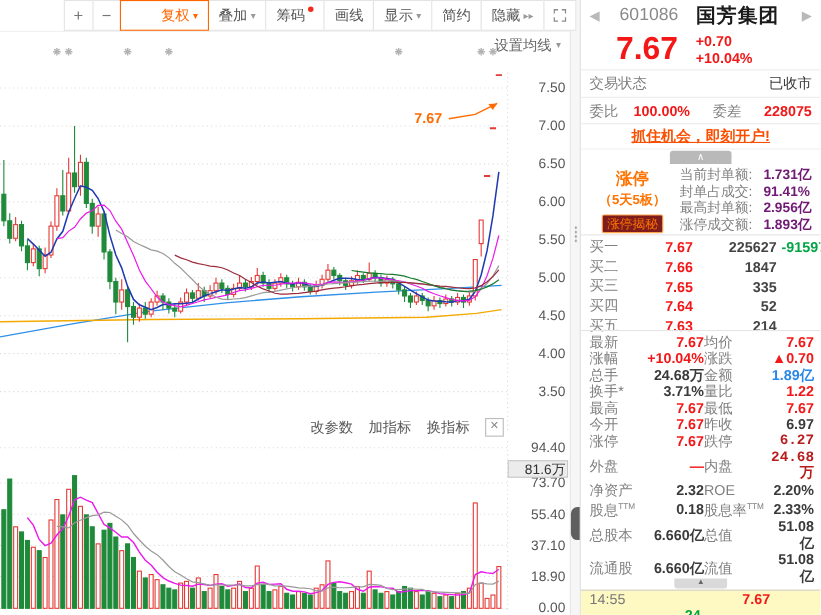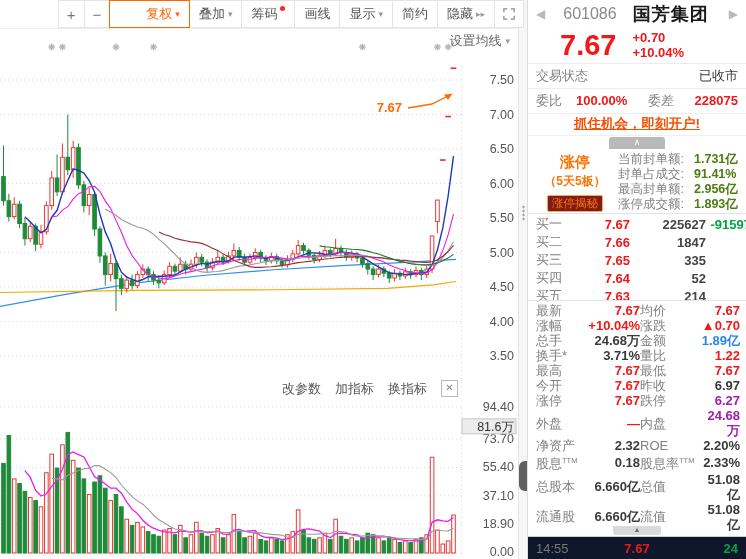--- a/index.html
+++ b/index.html
@@ -42,21 +42,21 @@
   .r-price{height:36px;display:flex;align-items:center;padding-left:32px;}
   .big-price{color:#f31717;font-size:29px;font-weight:700;}
   .chg-block{margin-left:16px;display:flex;flex-direction:column;line-height:15px;}
   .chg{color:#f31717;font-weight:700;font-size:13px;}
   .r-status{height:24px;display:flex;align-items:center;justify-content:space-between;
             border-top:1px solid #ececec;border-bottom:1px solid #ececec;padding:0 8px;}
   .lab{color:#808080;}
   .darkv{color:#3a3a3a;}
   .r-weibi{height:24px;display:flex;align-items:center;padding:0 8px;border-bottom:1px solid #ececec;}
   .redv{color:#f31717;font-weight:700;}
-  .bluev{color:#4d7c0f;font-weight:700;}
+  .bluev{color:#701a75;font-weight:700;}
   .r-ad{height:22px;display:flex;align-items:center;justify-content:center;border-bottom:1px solid #f0f0f0;}
   .r-ad span{color:#fa4f00;text-decoration:underline;font-size:13.5px;cursor:pointer;font-weight:700;}
   .r-tabrow{height:14px;position:relative;}
   .gray-tab{position:absolute;left:50%;transform:translateX(-50%);top:1px;width:56px;height:12px;background:#b9b9b9;
             border-radius:3px 3px 0 0;color:#fff;text-align:center;font-size:9px;line-height:11px;cursor:pointer;}
   .r-limitup{height:64px;display:flex;padding:1px 6px 0 4px;box-sizing:border-box;}
   .lu-left{width:86px;display:flex;flex-direction:column;align-items:center;justify-content:center;gap:1px;}
   .lu-tag{color:#ff7300;font-weight:700;font-size:15px;}
   .lu-streak{color:#ff7300;font-weight:700;font-size:12px;}
   .lu-btn{color:#ff7300;border:1px solid #ffa64d;border-radius:2px;font-size:11.5px;padding:0 4px;
@@ -68,28 +68,28 @@
   .r-bids{height:87px;border-top:1px solid #e4e4e4;display:flex;flex-direction:column;justify-content:space-around;
           padding:1px 4px 1px 8px;box-sizing:border-box;}
   .bid-row{display:grid;grid-template-columns:40px 54px 76px 45px;align-items:center;font-size:13px;cursor:pointer;}
   .bid-price{text-align:right;color:#f31717;font-weight:700;}
   .bid-vol{text-align:right;color:#444;font-weight:700;}
   .bid-delta{text-align:right;color:#00a443;font-weight:700;}
   .r-stats{height:226px;border-top:1px solid #e4e4e4;display:flex;flex-direction:column;
            justify-content:space-around;padding:2px 6px 2px 8px;box-sizing:border-box;}
   .stat-row{display:grid;grid-template-columns:46px 58px 58px 1fr;align-items:center;font-size:13px;line-height:15px;}
   .stat-val{text-align:right;font-weight:700;}
-  .stat-val.dark{color:#3a3a3a;} .stat-val.red{color:#f31717;} .stat-val.green{color:#a21caf;} .stat-val.blue{color:#2a87e8;}
+  .stat-val.dark{color:#3a3a3a;} .stat-val.red{color:#f31717;} .stat-val.green{color:#b91c1c;font-family:Liberation Mono, monospace;} .stat-val.blue{color:#2a87e8;}
   .stat-lab{color:#808080;white-space:nowrap;}
   .stat-lab sup{font-size:7.5px;}
   .r-tabrow2{height:10px;position:relative;}
   .gray-tab2{position:absolute;left:50%;transform:translateX(-50%);top:0;width:48px;height:9px;background:#d9d9d9;
              border-radius:0 0 3px 3px;color:#666;text-align:center;font-size:7px;line-height:8px;cursor:pointer;}
-  .r-bottom{height:22px;border-top:1px solid #cfcfcf;display:grid;grid-template-columns:1fr 1fr 1fr;
-            align-items:center;padding:0 8px;background:#0f172a;margin-top:auto;}
+  .r-bottom{height:22px;border-top:1px solid #cfcfcf;display:grid;grid-template-columns:1fr 1fr;
+            align-items:center;padding:0 8px;background:#fef9c3;margin-top:auto;}
   .bt-time{color:#777;} .bt-price{color:#f31717;font-weight:700;text-align:center;} .bt-vol{color:#00a443;font-weight:700;text-align:right;}
   svg text{font-family:"Liberation Sans",sans-serif;}
 </style>
 </head>
 <body>
 
 <div id="app">
 
   <div id="left">
     <div id="toolbar">

